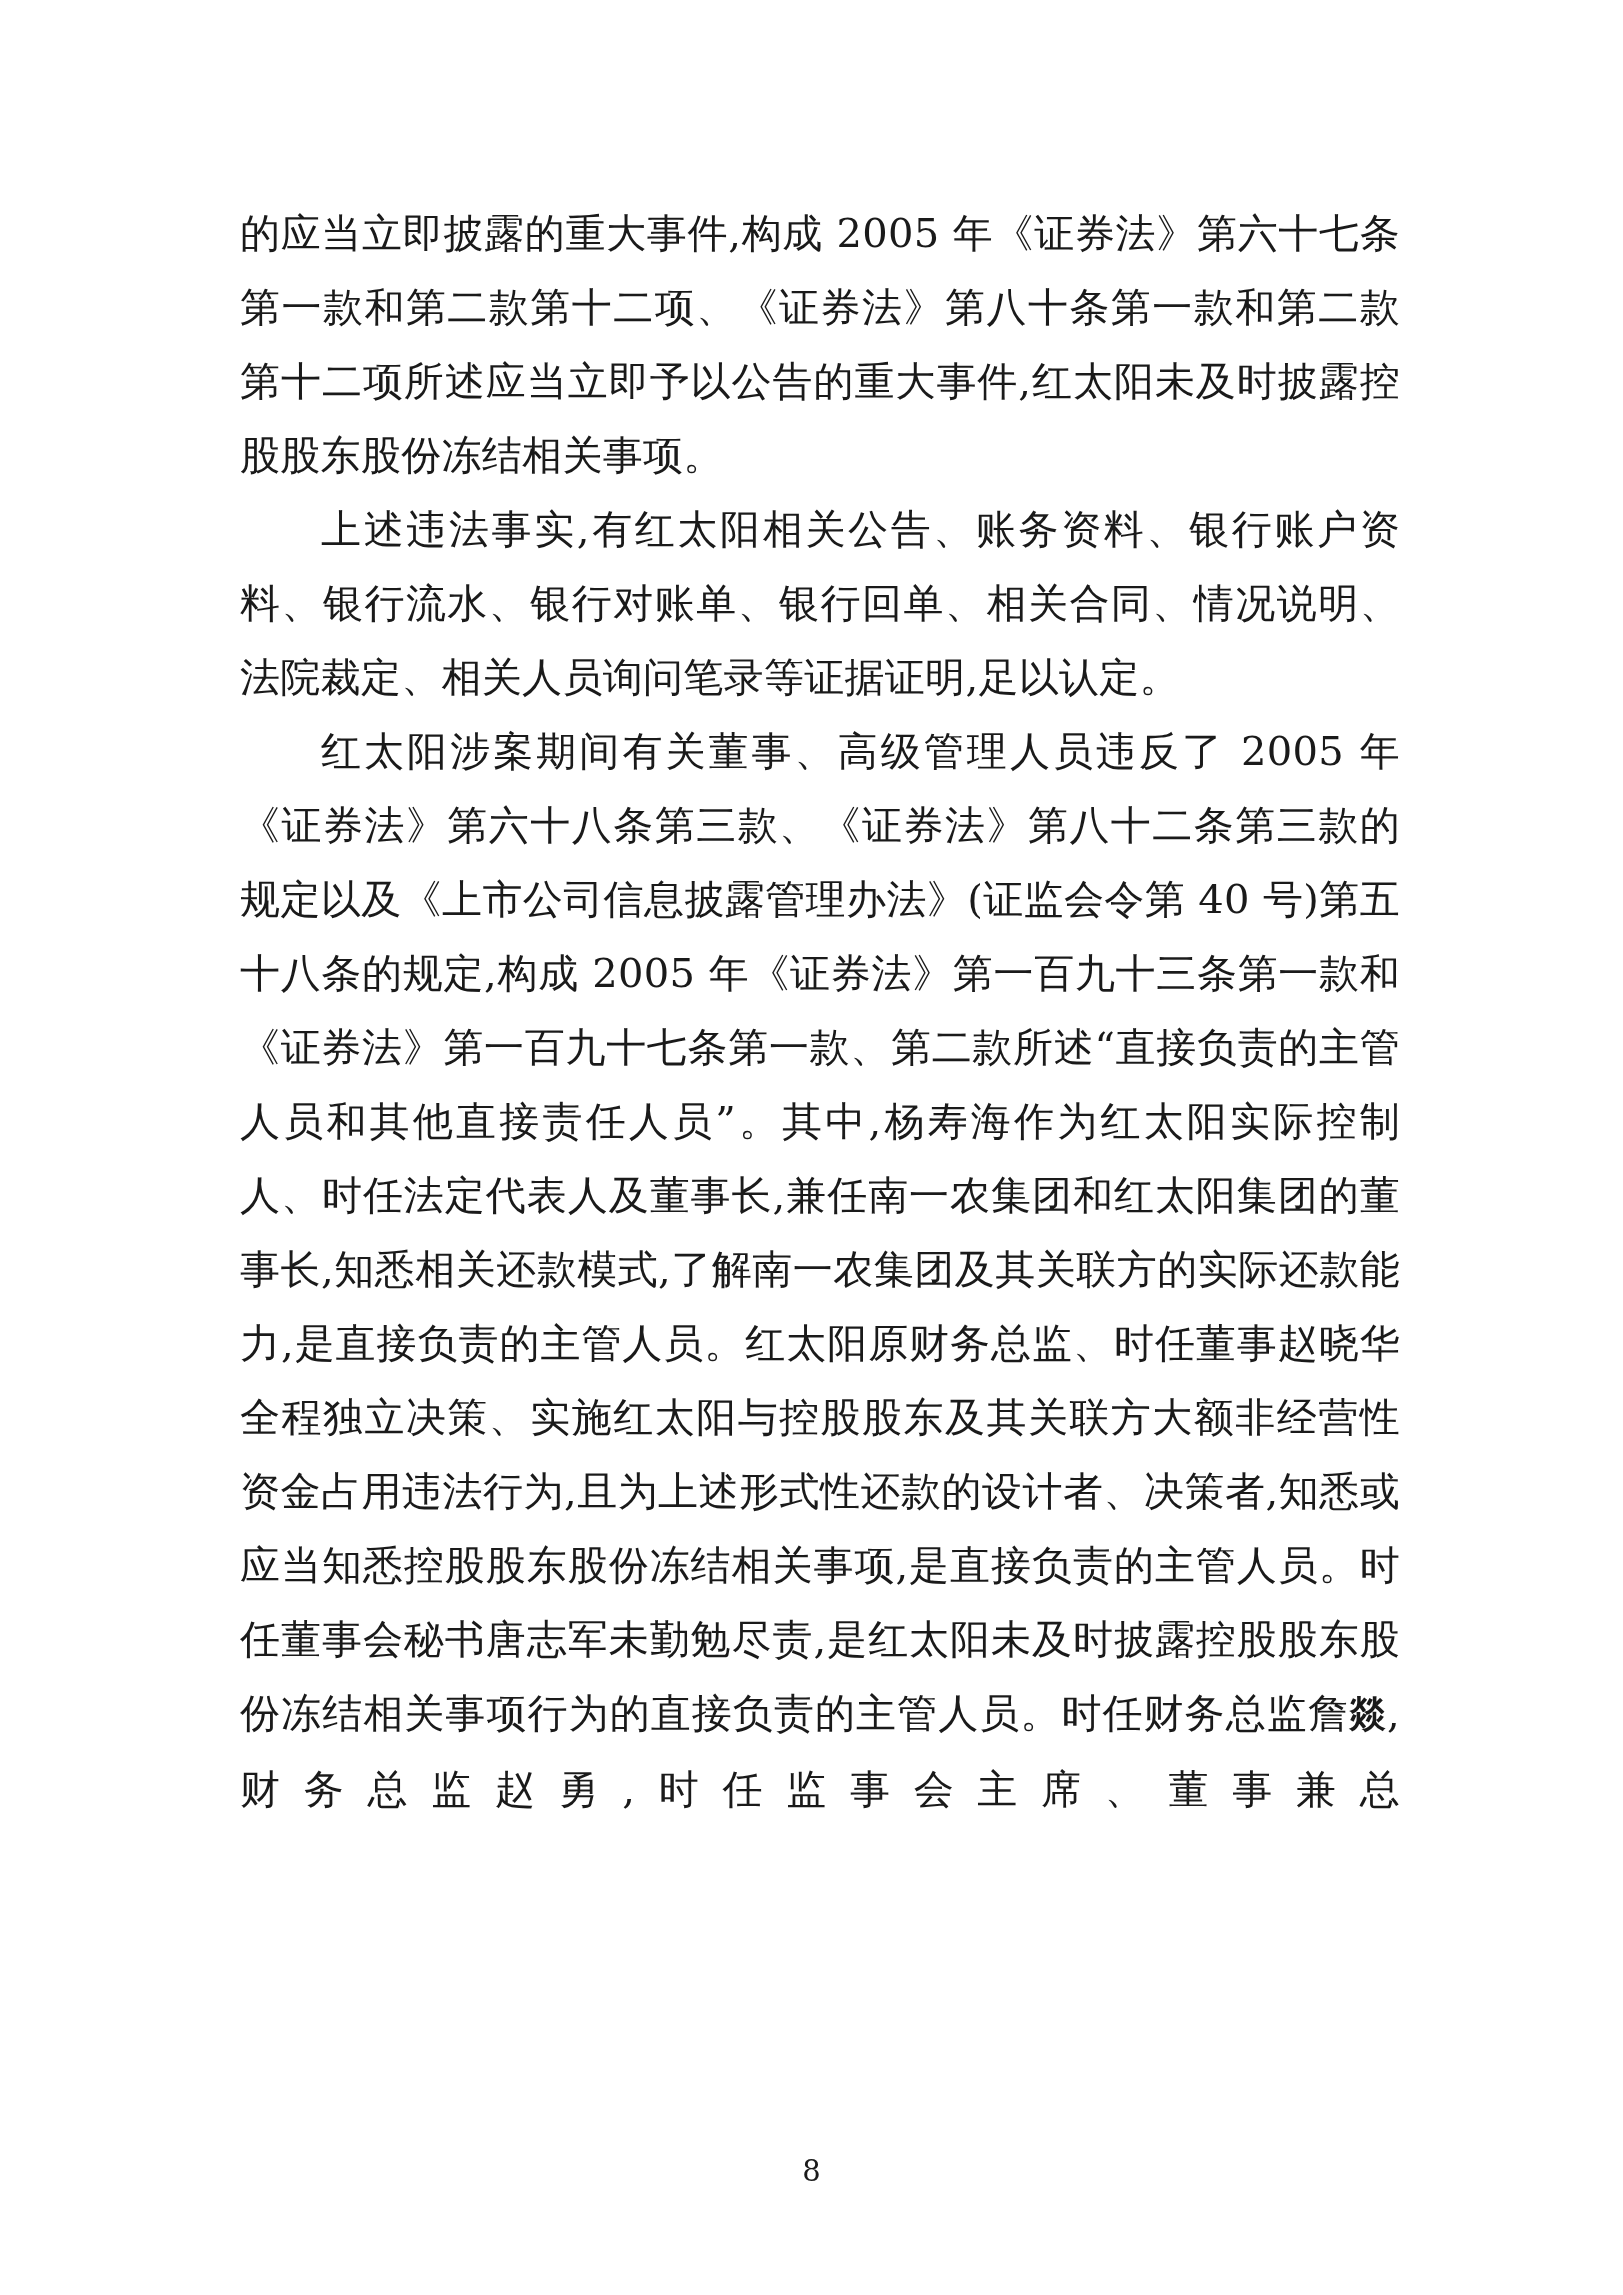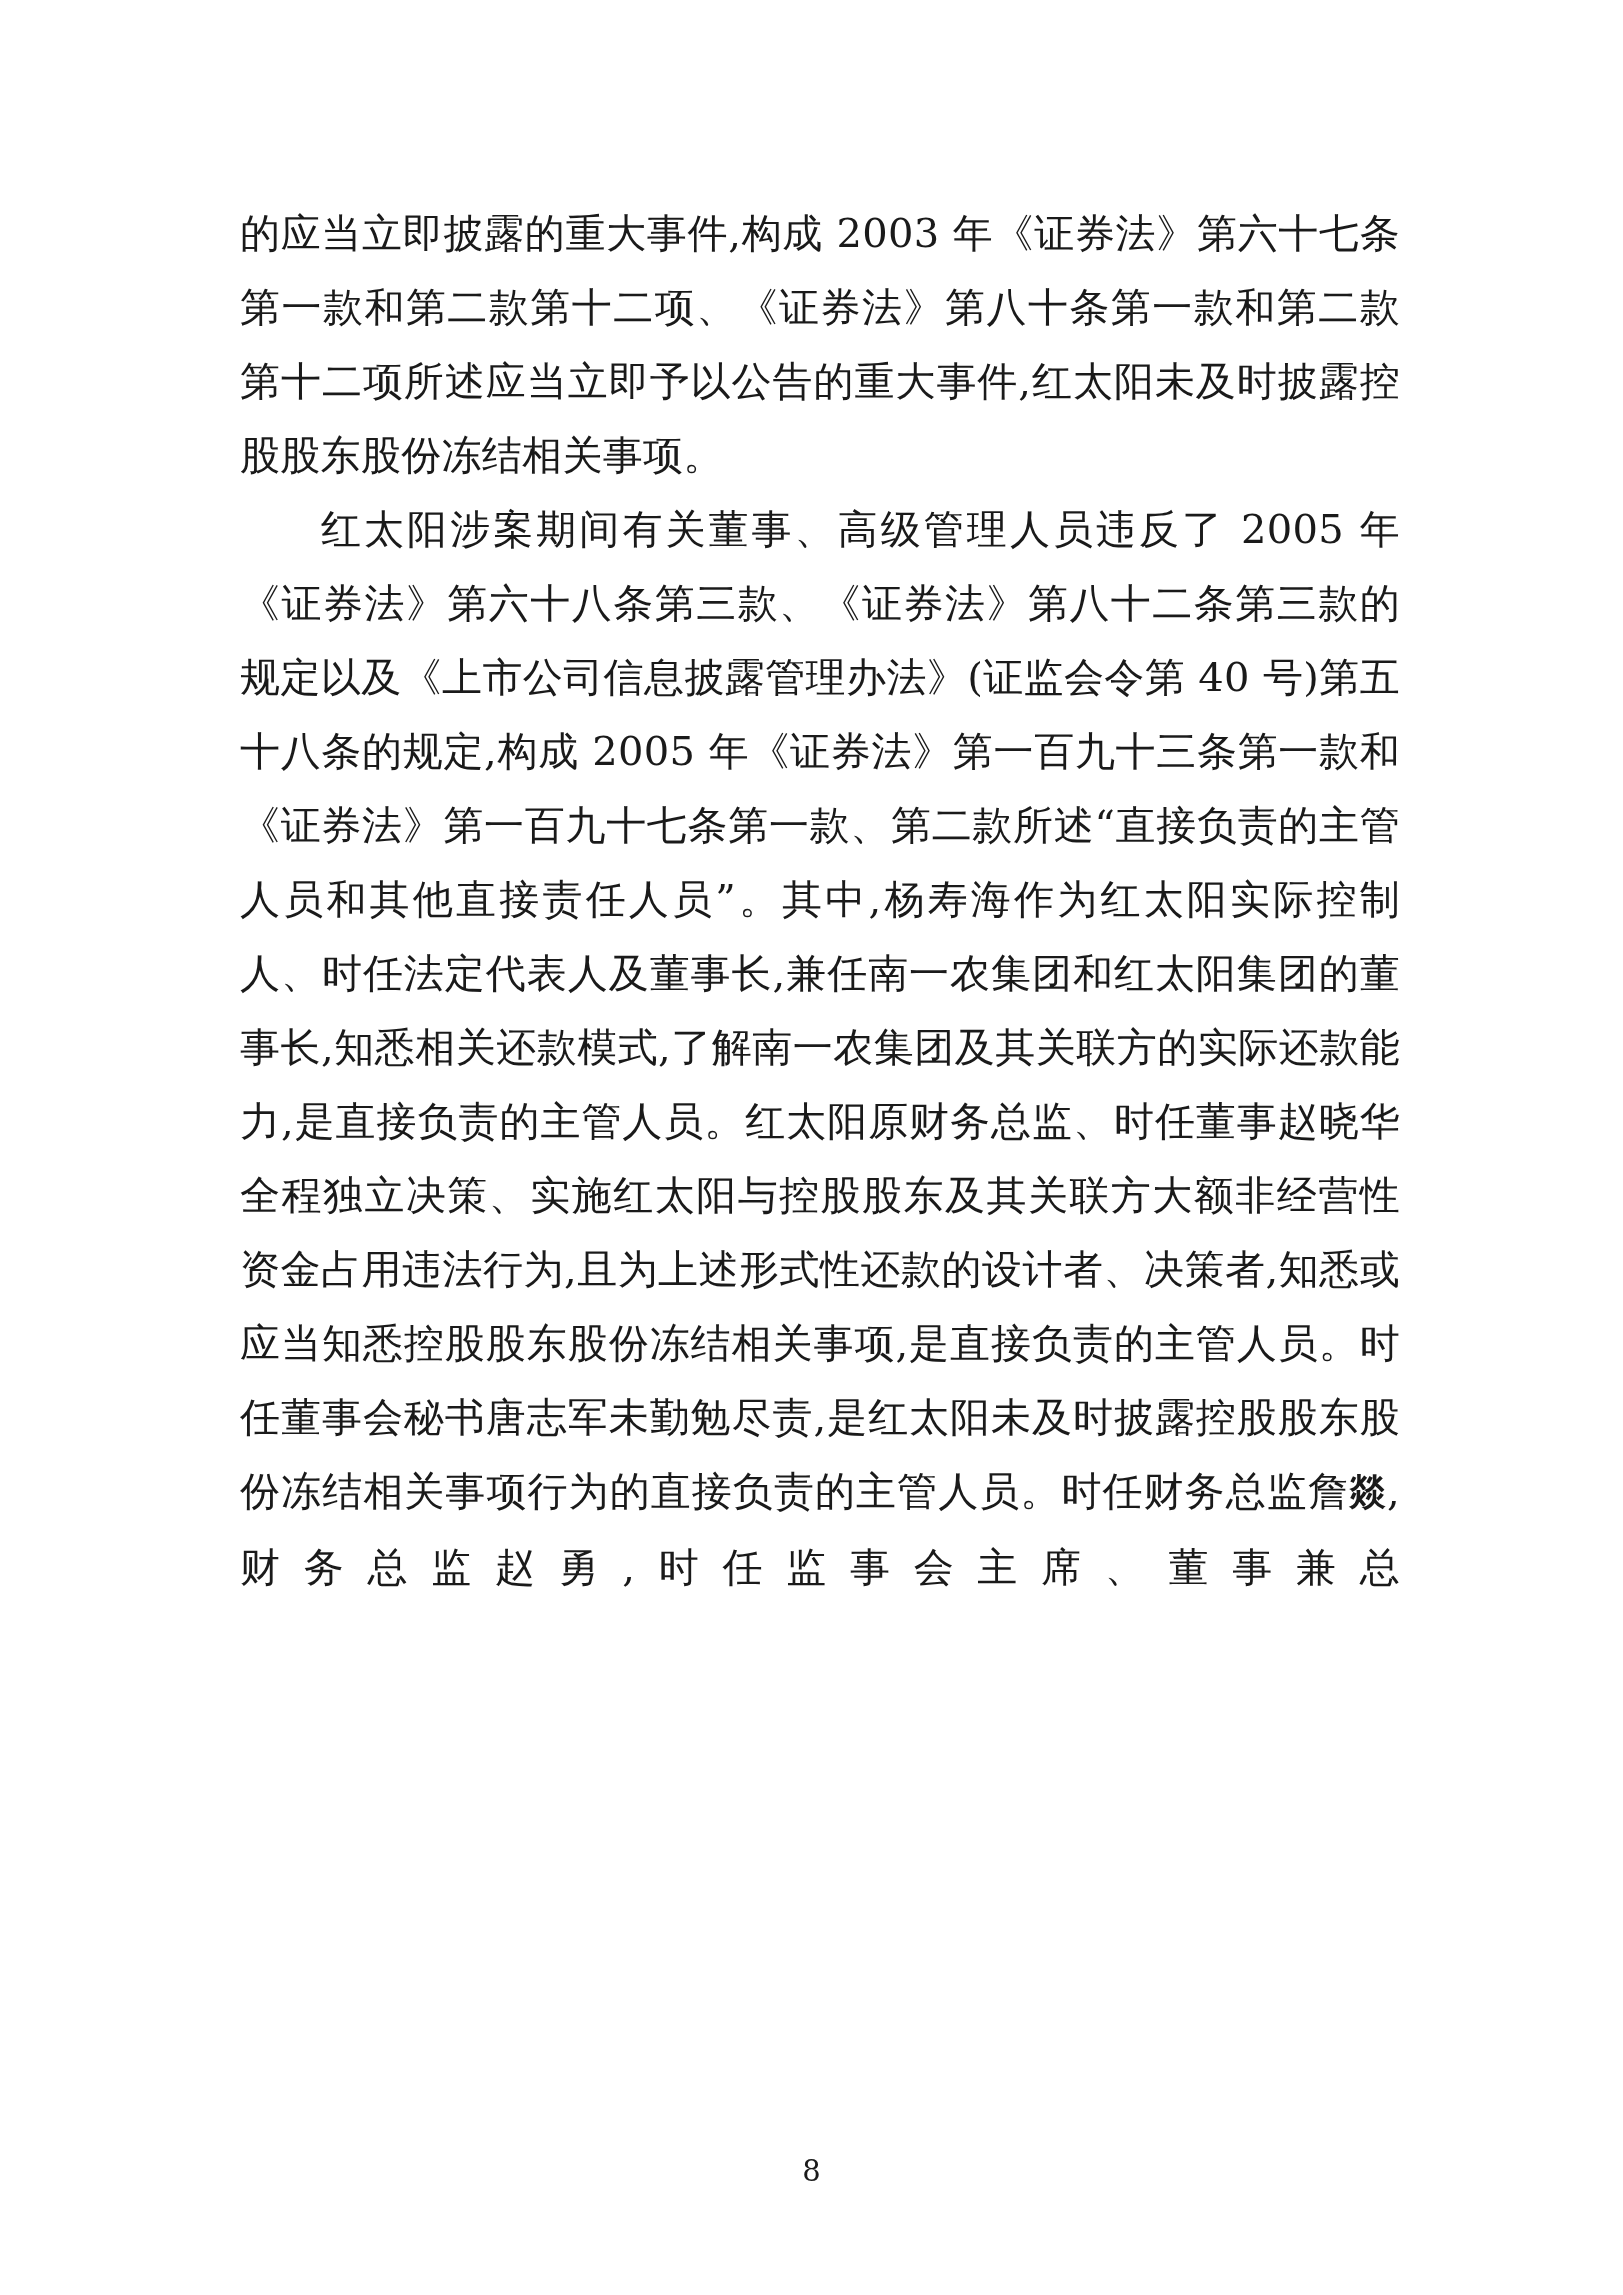--- a/index.html
+++ b/index.html
@@ -60,22 +60,23 @@
     font-family: "DejaVu Serif", "Liberation Serif", serif;
   }
 </style>
 </head>
 <body>
 
 <div class="page">
 
   <div class="content">
 
-    <p class="para">的应当立即披露的重大事件,构成 2003 年《证券法》第六十七条第一款和第二款第十二项、《证券法》第八十条第一款和第二款第十二项所述应当立即予以公告的重大事件,红太阳未及时披露控股股东股份冻结相关事项。</p>
+    <p class="para">的应当立即披露的重大事件,构成 2005 年《证券法》第六十七条第一款和第二款第十二项、《证券法》第八十条第一款和第二款第十二项所述应当立即予以公告的重大事件,红太阳未及时披露控股股东股份冻结相关事项。</p>
 
+    <p class="para indent">上述违法事实,有红太阳相关公告、账务资料、银行账户资料、银行流水、银行对账单、银行回单、相关合同、情况说明、法院裁定、相关人员询问笔录等证据证明,足以认定。</p>
 
 
     <p class="para indent last-justify">
       <span>红太阳涉案期间有关董事、高级管理人员违反了 2005 年《证券法》第六十八条第三款、《证券法》第八十二条第三款的规定以及《上市公司信息披露管理办法》(证监会令第 40 号)第五十八条的规定,构成 2005 年《证券法》第一百九十三条第一款和《证券法》第一百九十七条第一款、第二款所述“直接负责的主管人员和其他直接责任人员”。其中,杨寿海作为红太阳实际控制人、时任法定代表人及董事长,兼任南一农集团和红太阳集团的董事长,知悉相关还款模式,了解南一农集团及其关联方的实际还款能力,是直接负责的主管人员。红太阳原财务总监、时任董事赵晓华全程独立决策、实施红太阳与控股股东及其关联方大额非经营性资金占用违法行为,且为上述形式性还款的设计者、决策者,知悉或应当知悉控股股东股份冻结相关事项,是直接负责的主管人员。时任董事会秘书唐志军未勤勉尽责,是红太阳未及时披露控股股东股份冻结相关事项行为的直接负责的主管人员。时任财务总监詹</span><span class="alt-name">燚</span><span>,财务总监赵勇,时任监事会主席、董事兼总</span>
     </p>
 
   </div>
 
   <div class="pagenum">8</div>
 

